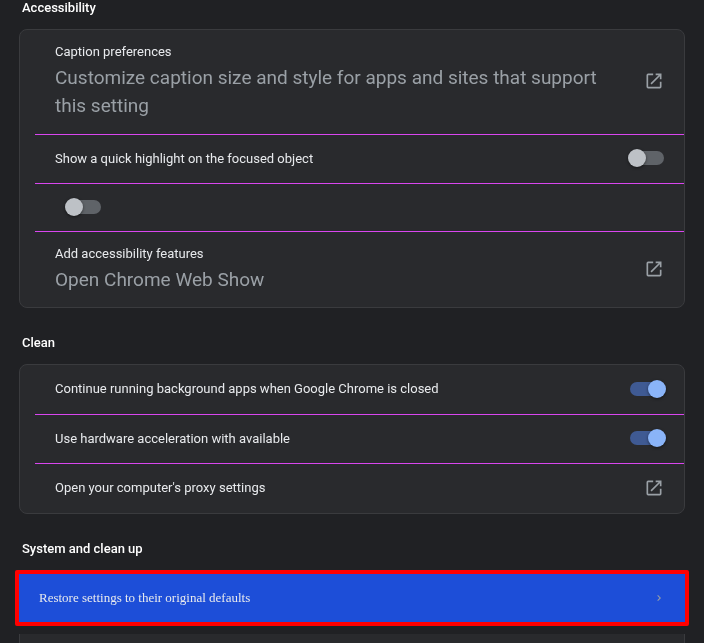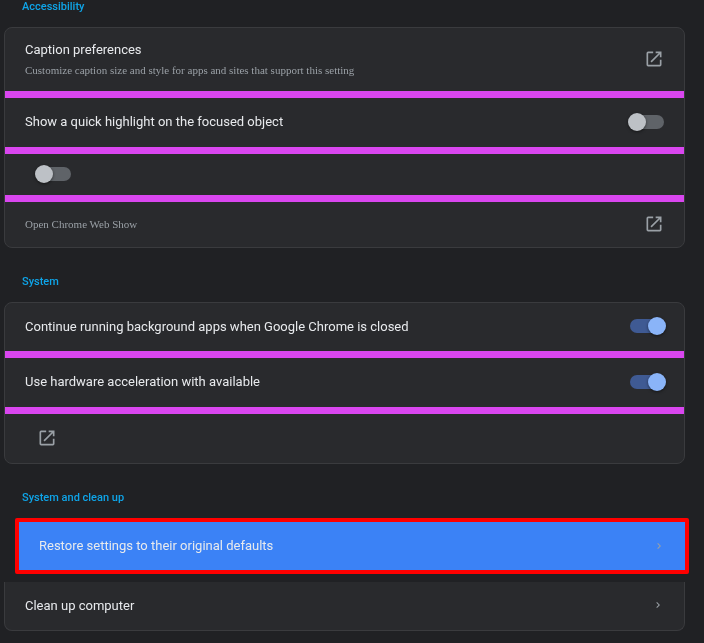--- a/index.html
+++ b/index.html
@@ -7,54 +7,54 @@
     background: #202124;
     font-family: Roboto, "Segoe UI", Arial, sans-serif;
     font-size: 13px;
     color: #e8eaed;
     width: 704px;
     height: 643px;
     overflow: hidden;
   }
   .wrap { padding: 0 2px 0 2px; }
   .section-heading {
-    color: #0ea5e9;
-    font-size: 11px;
+    color: #ffffff;
+    font-size: 13px;
     font-weight: 500;
     padding: 0 0 14px 20px;
   }
   .card {
     background: #292a2d;
     border-radius: 8px;
-    margin: 0 17px 0 2px;
+    margin: 0 17px 0 17px;
     overflow: hidden;
     border: 1px solid #3a3b3e;
+    padding-left: 15px;
   }
   .row {
     display: flex;
     align-items: center;
     padding: 14px 20px 15px 20px;
-    border-top: 7px solid #d946ef;
+    border-top: 1px solid #d946ef;
     min-height: 48px;
   }
   .row.tall { padding: 12px 20px 13px 20px; }
   .row:first-child { border-top: none; }
   .row-text { flex: 1; min-width: 0; }
   .row-title {
     color: #e8eaed;
     font-size: 13px;
     font-weight: 400;
     line-height: 1.5;
   }
   .row-sub {
     color: #9aa0a6;
-    font-size: 11px;
+    font-size: 19px;
     line-height: 1.5;
     margin-top: 2px;
-    font-family: Liberation Serif, serif;
   }
   .end { display:flex; align-items:center; padding-left: 12px; }
   .launch-icon {
     width: 20px; height: 20px;
     fill: #9aa0a6;
   }
   .chev-icon { width:12px; height:12px; fill:#9aa0a6; }
   
   .toggle {
     position: relative;
@@ -69,21 +69,21 @@
   .toggle.off { background:#5f6368; }
   .toggle.off .knob { left:-2px; background:#bdc1c6; }
   .toggle.on { background:#3f5a93; }
   .toggle.on .knob { right:-2px; background:#8ab4f8; }
   
   .highlight-box {
     border: 4px solid #ff0000;
     border-radius: 2px;
     margin: 0 13px 0 13px;
   }
-  .highlight-box .row { border-top:none; padding:14px 20px; background:#3b82f6; }
+  .highlight-box .row { border-top:none; padding:14px 20px; background:#1d4ed8;font-family:Liberation Serif, serif; }
   .spacer-after-card { height: 27px; }
   .spacer-sm { height: 8px; }
 </style>
 </head>
 <body>
 
 <div class="wrap">
 
   <div class="section-heading">Accessibility</div>
   <div class="card">
@@ -114,34 +114,35 @@
     <div class="row tall">
       <div class="end">
         <div class="toggle off">
             <div class="knob"></div>
           </div>
       </div>
     </div>
 
     <div class="row tall">
       <div class="row-text">
+        <div class="row-title">Add accessibility features</div>
         <div class="row-sub">Open Chrome Web Show</div>
       </div>
       <div class="end">
         <svg class="launch-icon" viewBox="0 0 24 24">
             <path d="M19 19H5V5h6V3H5a2 2 0 0 0-2 2v14a2 2 0 0 0 2 2h14a2 2 0 0 0 2-2v-6h-2v6zM14 3v2h3.59L7.76 14.83l1.41 1.41L19 6.41V10h2V3h-7z"></path>
           </svg>
       </div>
     </div>
 
   </div>
 
   <div class="spacer-after-card"></div>
 
-  <div class="section-heading">System</div>
+  <div class="section-heading">Clean</div>
   <div class="card">
 
     <div class="row">
       <div class="row-text">
         <div class="row-title">Continue running background apps when Google Chrome is closed</div>
       </div>
       <div class="end">
         <div class="toggle on">
             <div class="knob"></div>
           </div>
@@ -153,20 +154,23 @@
         <div class="row-title">Use hardware acceleration with available</div>
       </div>
       <div class="end">
         <div class="toggle on">
             <div class="knob"></div>
           </div>
       </div>
     </div>
 
     <div class="row">
+      <div class="row-text">
+        <div class="row-title">Open your computer's proxy settings</div>
+      </div>
       <div class="end">
         <svg class="launch-icon" viewBox="0 0 24 24">
             <path d="M19 19H5V5h6V3H5a2 2 0 0 0-2 2v14a2 2 0 0 0 2 2h14a2 2 0 0 0 2-2v-6h-2v6zM14 3v2h3.59L7.76 14.83l1.41 1.41L19 6.41V10h2V3h-7z"></path>
           </svg>
       </div>
     </div>
 
   </div>
 
   <div class="spacer-after-card"></div>

